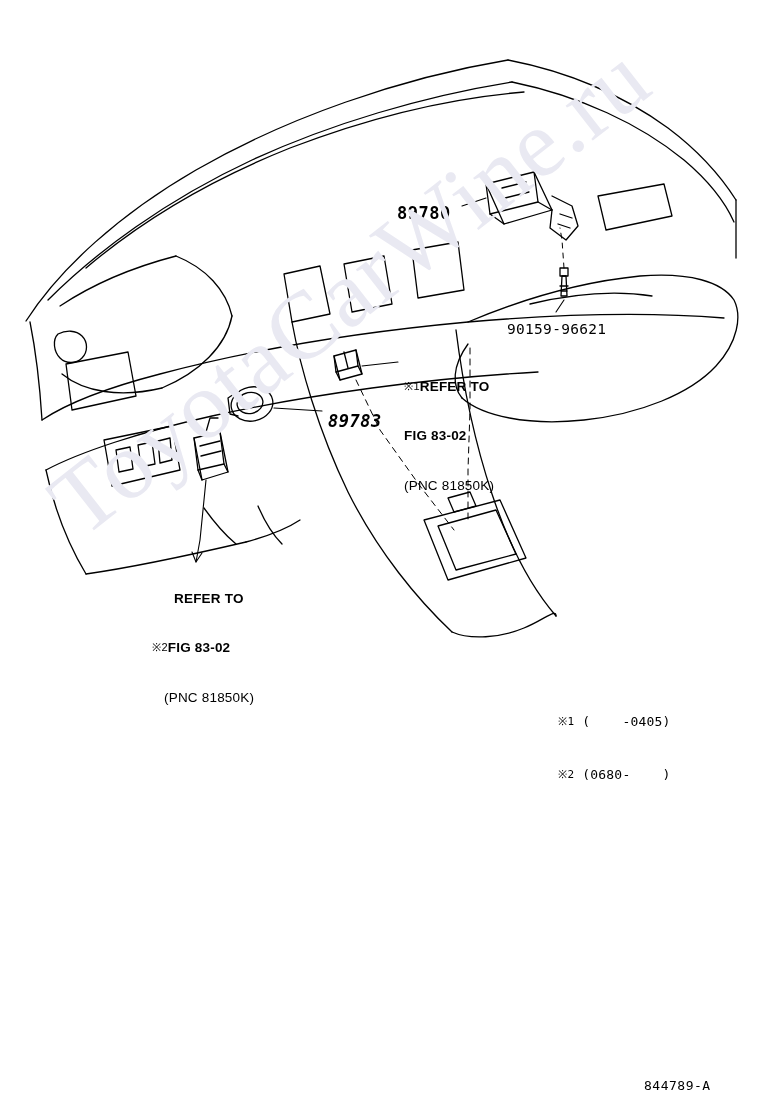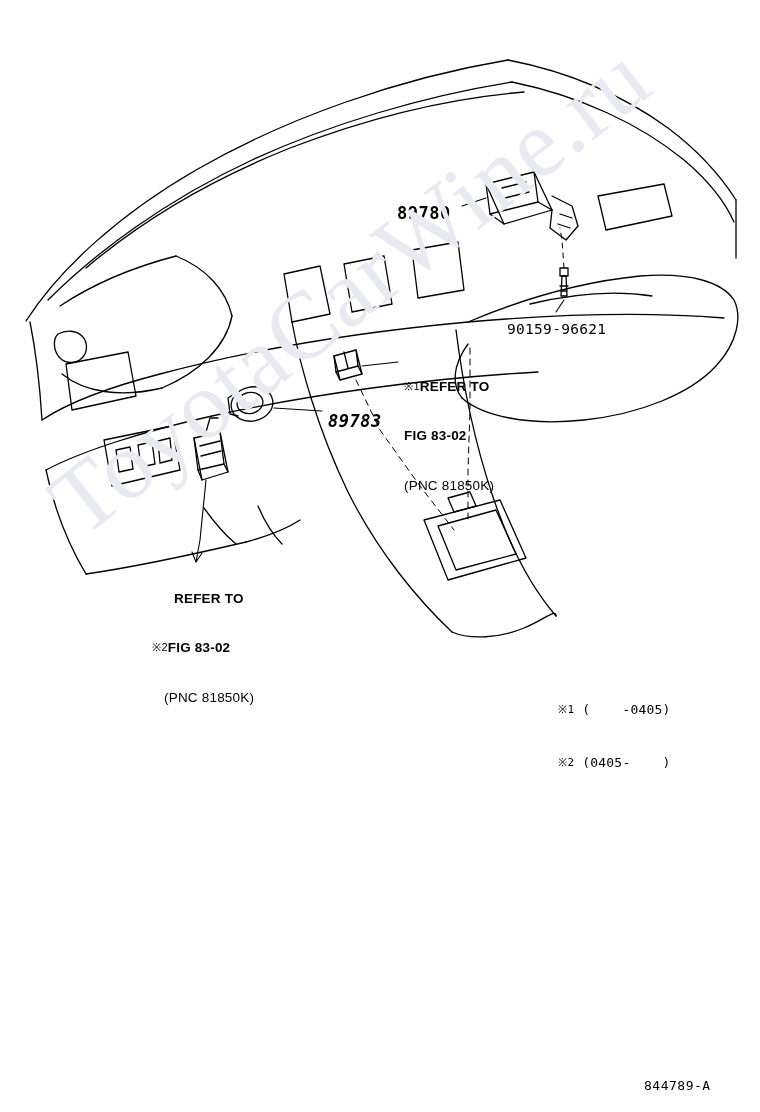--- a/index.html
+++ b/index.html
@@ -212,22 +212,22 @@
     <div>(PNC 81850K)</div>
   </div>
 
   <div class="label lbl-refer" style="left:152px; top:558px;">
     <div style="padding-left:22px;"><b>REFER TO</b></div>
     <div><span class="mark">※2</span><b>FIG 83-02</b></div>
     <div style="padding-left:12px;">(PNC 81850K)</div>
   </div>
 
   <div class="label lbl-note" style="left:558px; top:670px;">
-    <div style="margin-bottom:6px;"><span class="mark">※1</span> <span>(    -0405)</span></div>
-    <div><span class="mark">※2</span> <span>(0405-    )</span></div>
+    <div style="margin-bottom:6px;margin-top:12px;"><span class="mark">※1</span> <span>(    -0405)</span></div>
+    <div><span class="mark">※2</span> <span>(0680-    )</span></div>
   </div>
 
   <div class="label lbl-figno" style="left:644px; top:1078px;">844789-A</div>
 
   <div id="watermark">
     <span>ToyotaCarWine.ru</span>
   </div>
 
 </div>
 

